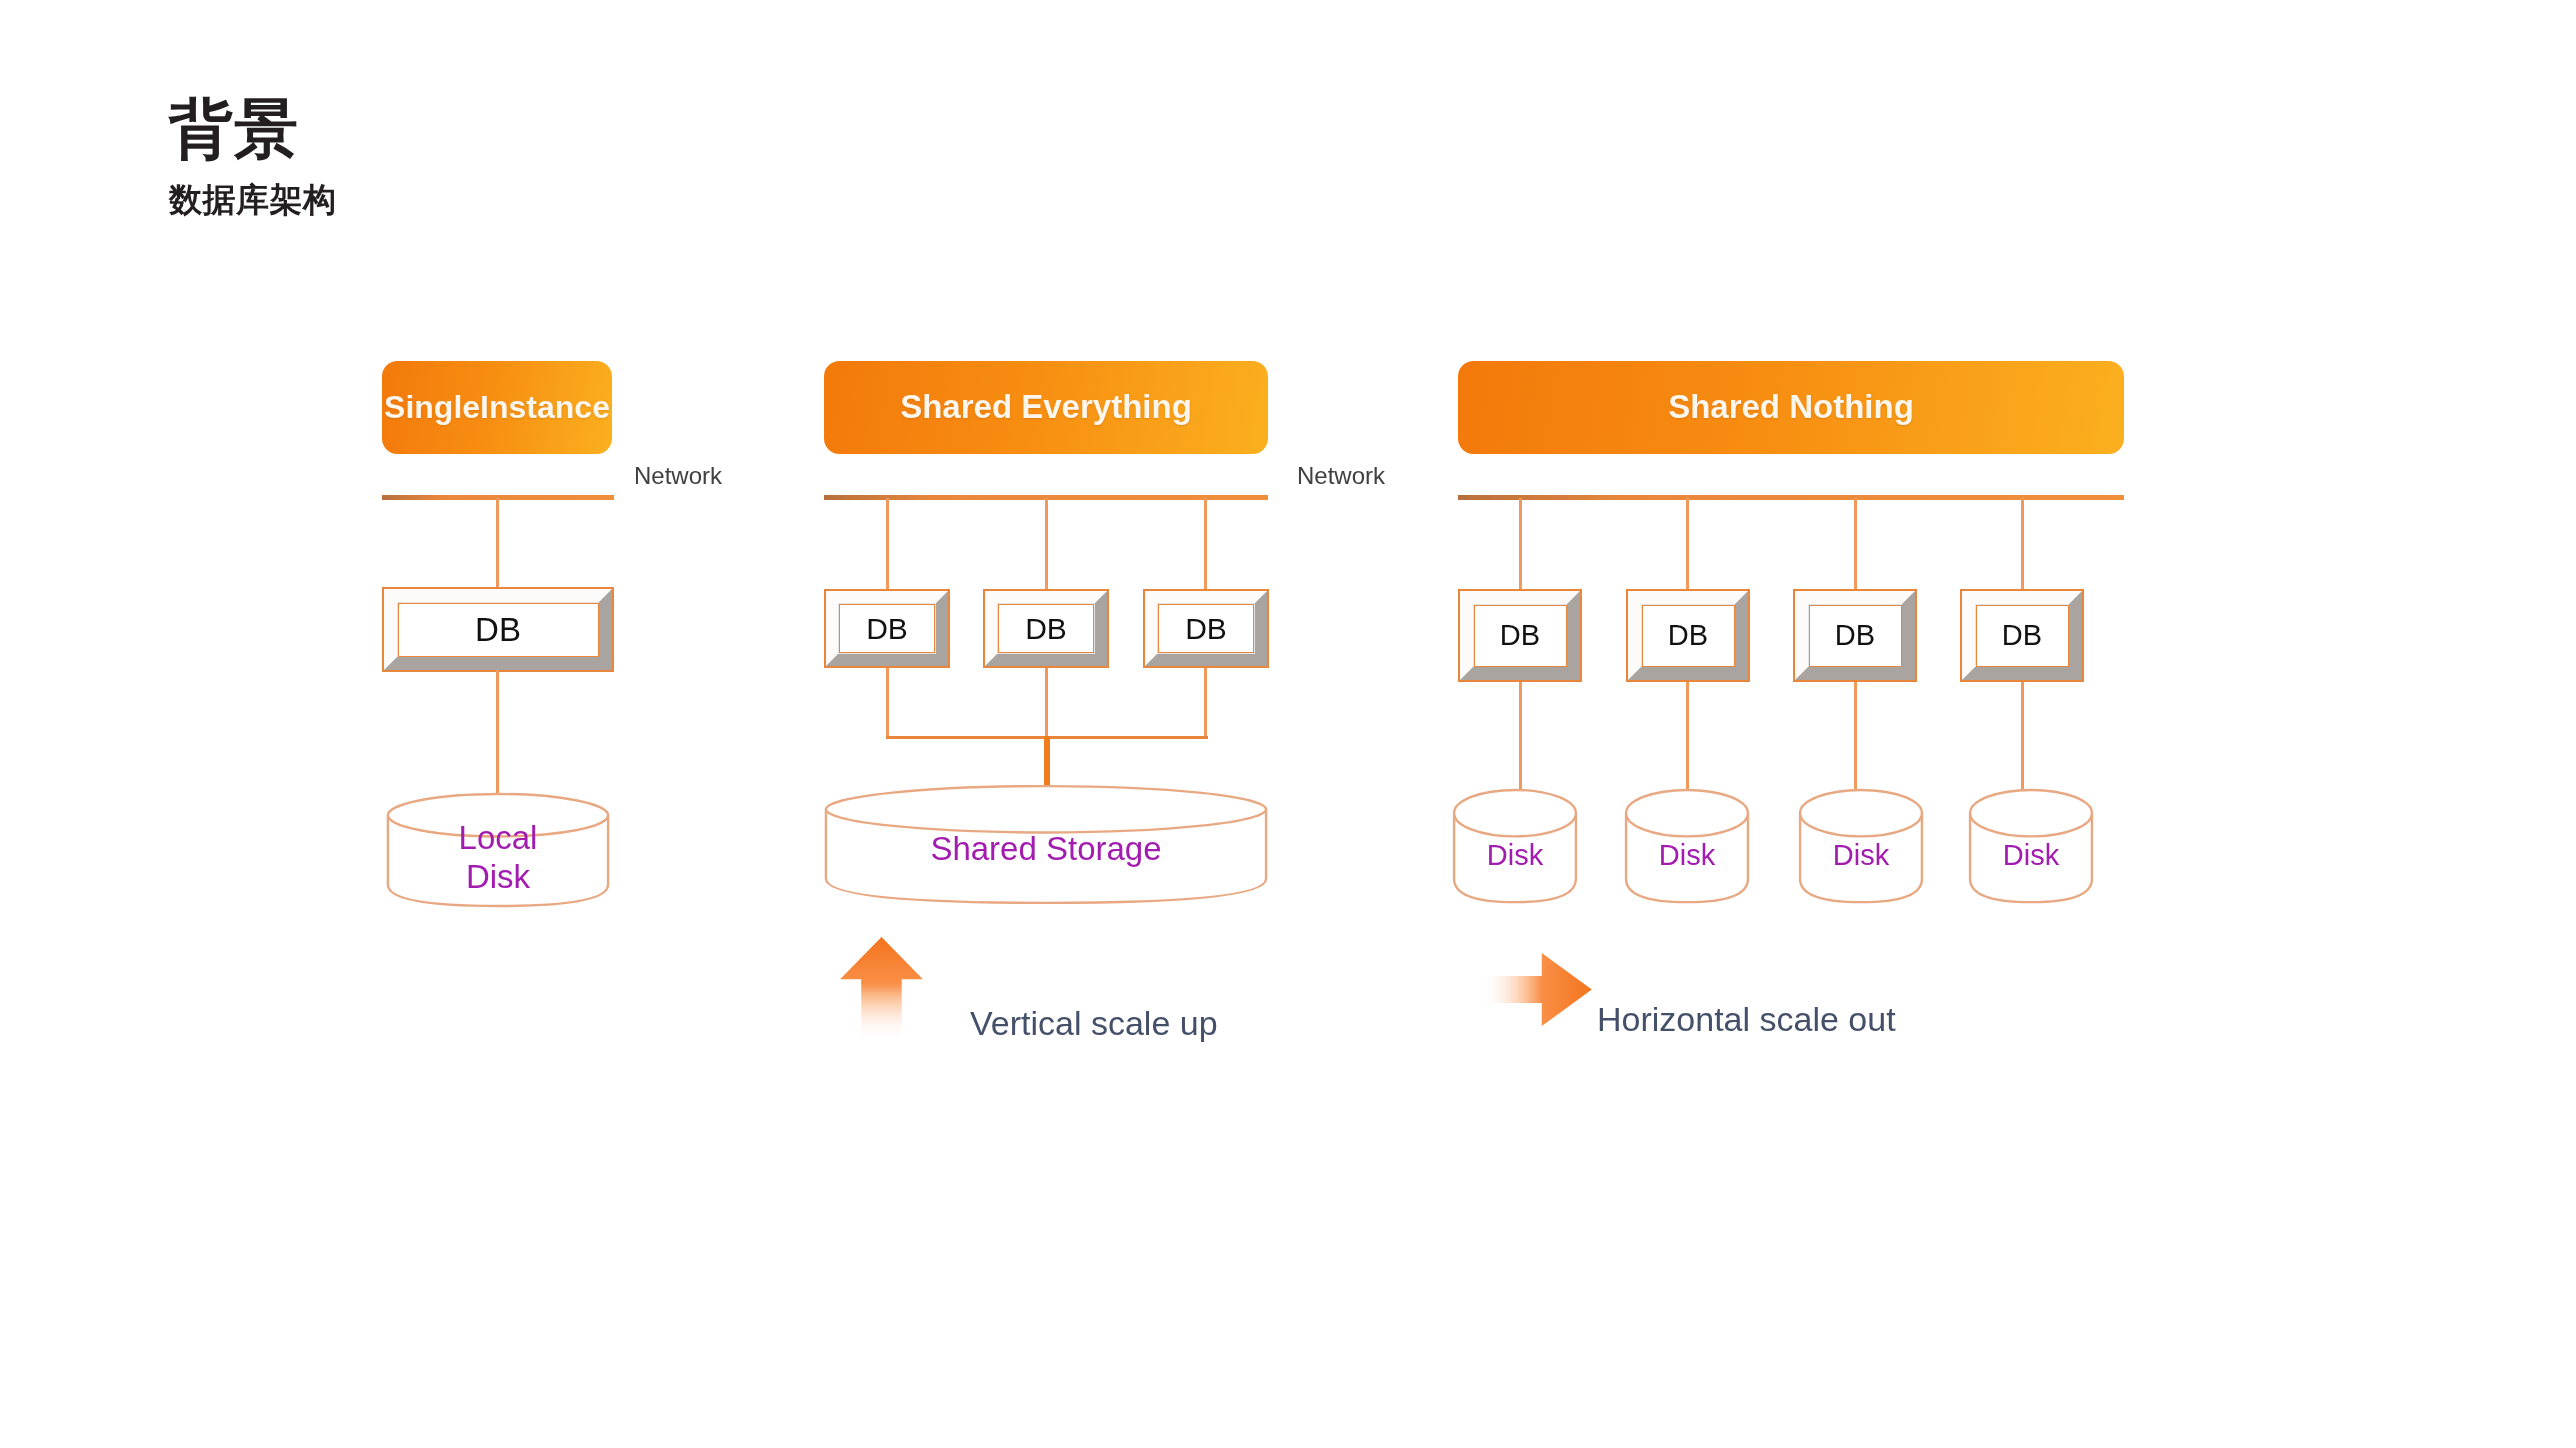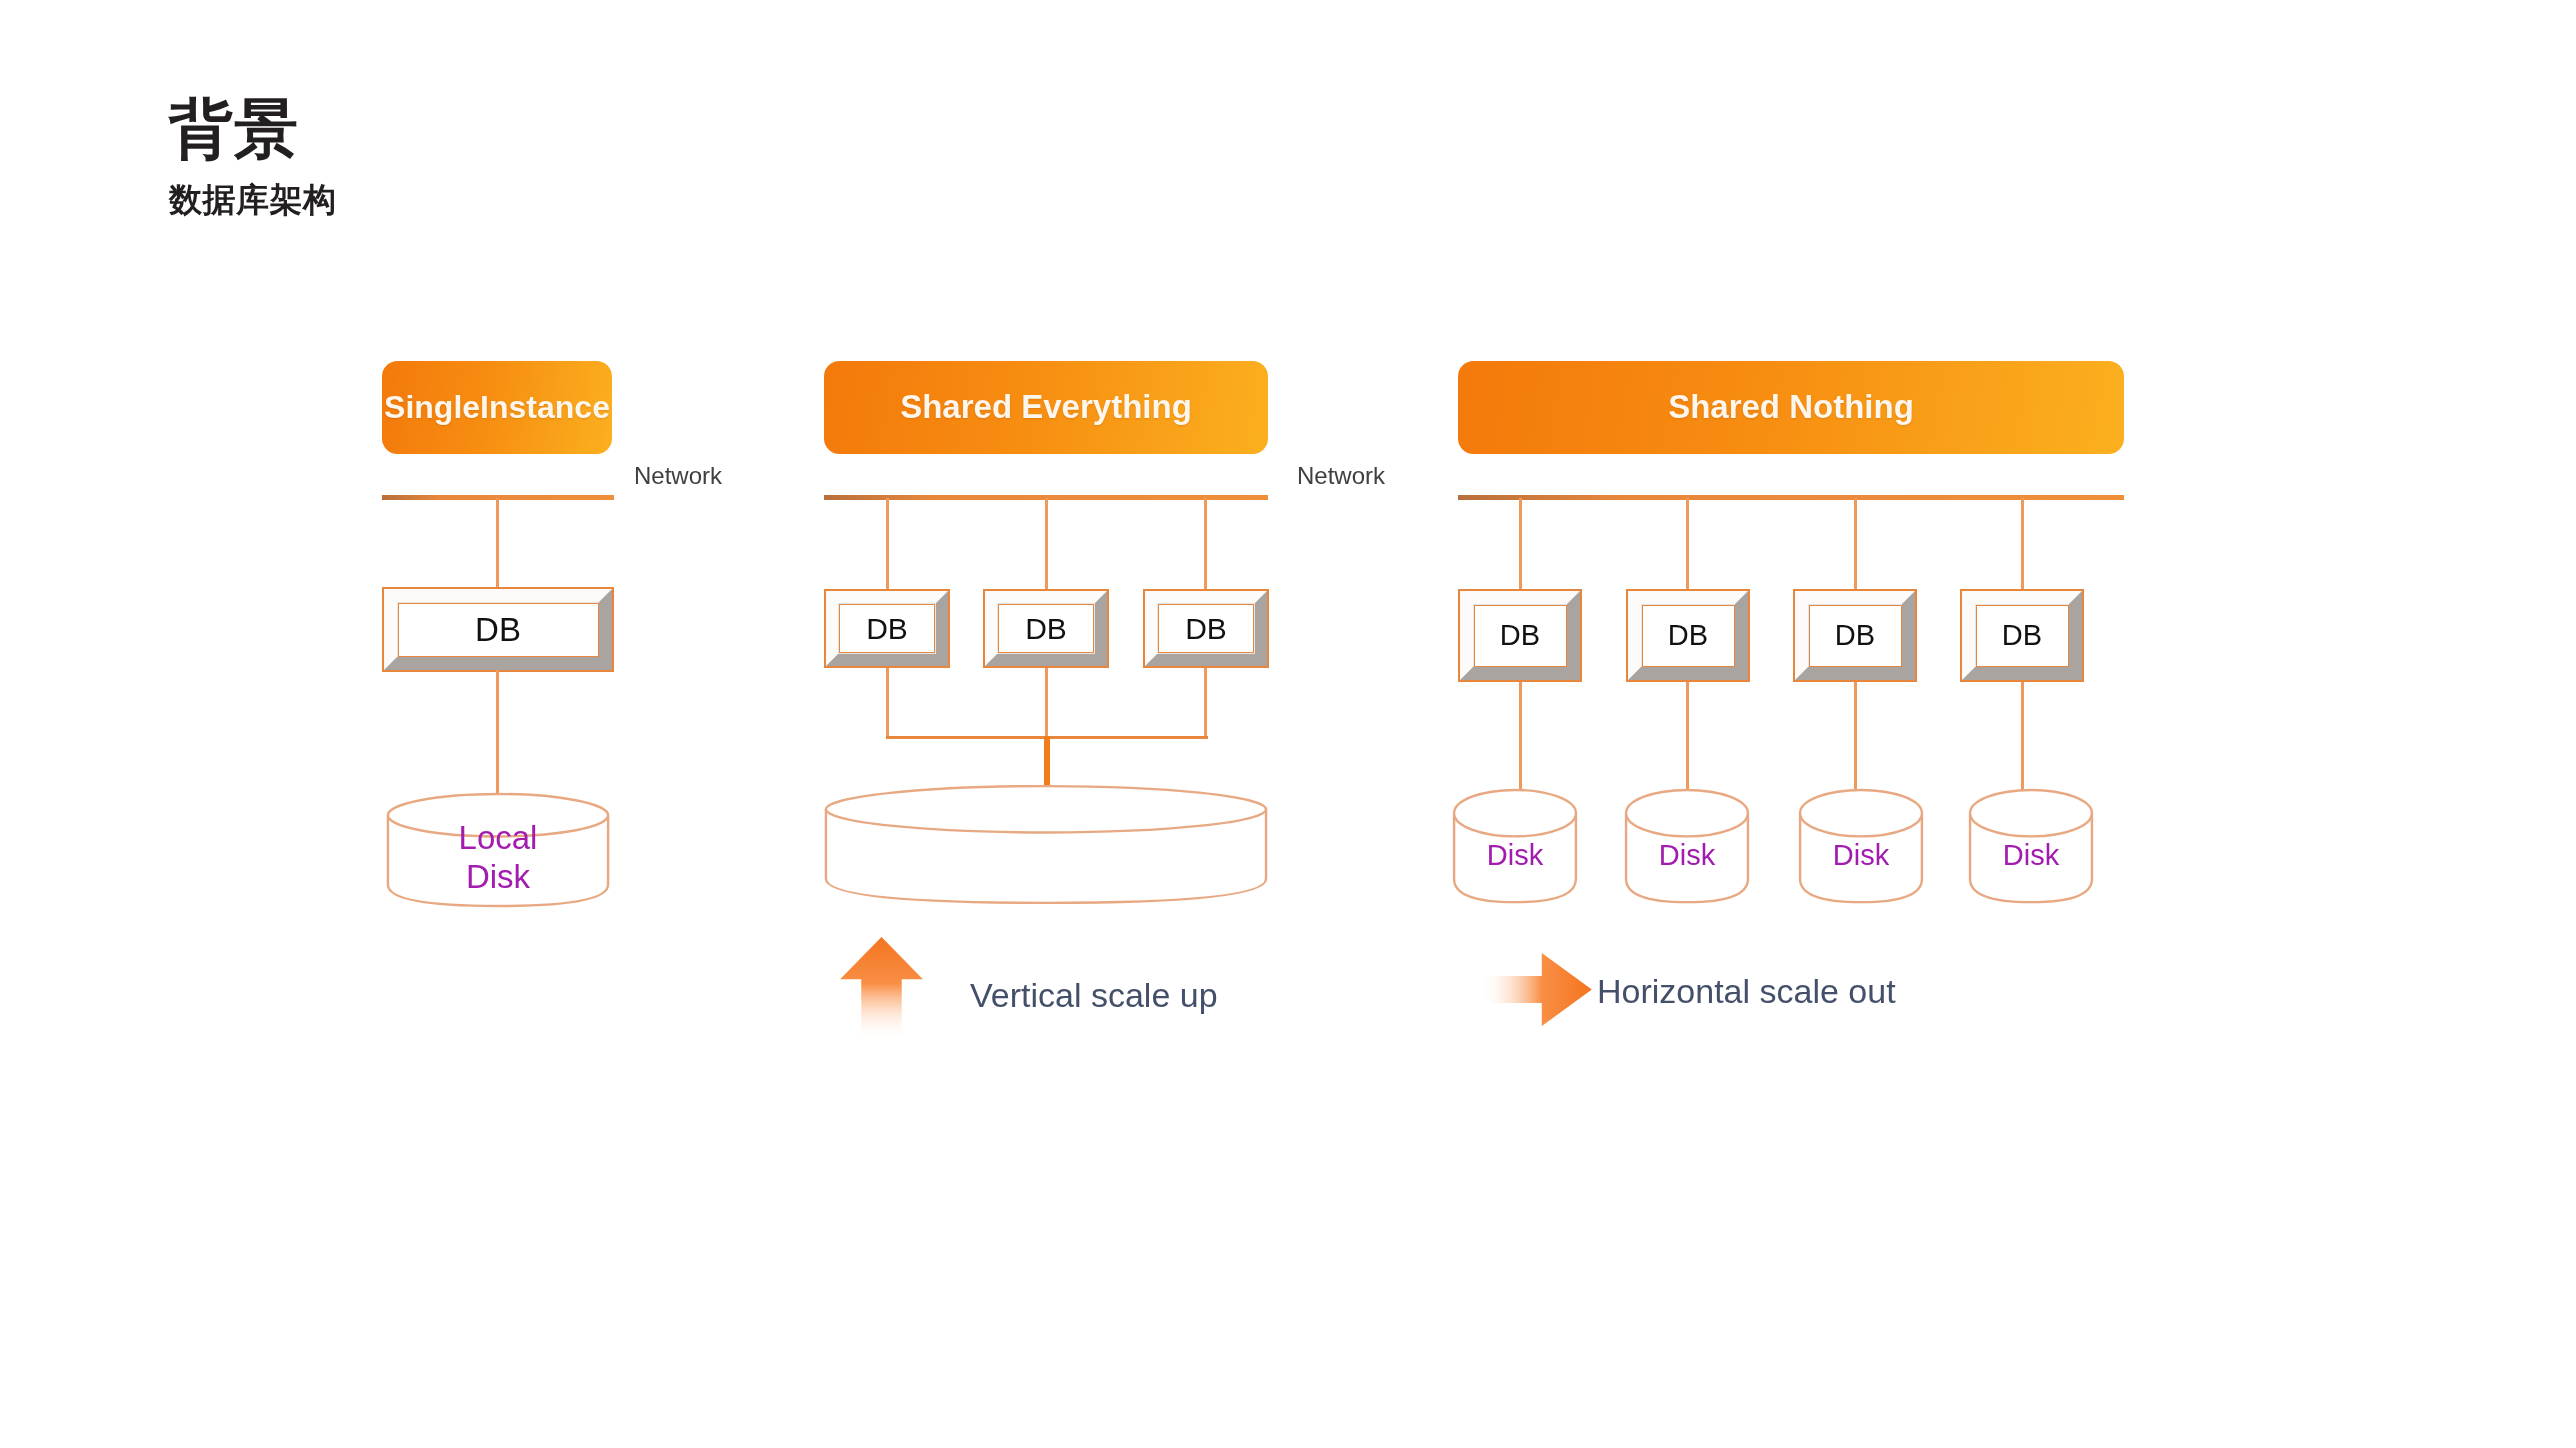--- a/index.html
+++ b/index.html
@@ -205,20 +205,21 @@
   .scale-arrow svg { display: block; }
   #arrow-vertical { left: 838px; top: 935px; width: 87px; height: 106px; }
   #arrow-horizontal { left: 1478px; top: 951px; width: 116px; height: 77px; }
 
   .scale-caption {
     position: absolute;
     font-family: "Liberation Sans", sans-serif;
     font-size: 34px;
     color: #445069;
     white-space: nowrap;
+    margin-top: 28px;
   }
   #caption-vertical { left: 970px; top: 976px; }
   #caption-horizontal { left: 1597px; top: 972px; }
 </style>
 </head>
 <body>
 
 <div id="title-block">
   <div id="page-title">背景</div>
   <div id="page-subtitle">数据库架构</div>
@@ -282,20 +283,21 @@
   <div class="vline thin" style="left:1045px; top:668px; height:70px;"></div>
   <div class="vline thin" style="left:1204px; top:668px; height:70px;"></div>
   <div class="hline" style="left:886px; top:736px; width:322px;"></div>
   <div class="vline thick" style="left:1044px; top:736px; height:62px;"></div>
 
   <div class="cylinder" id="cyl-shared">
     <svg width="444" height="121" viewBox="0 0 460 125">
       <path d="M2,26 L2,98 Q2,123 230,123 Q458,123 458,98 L458,26" fill="#ffffff" stroke="#e8a882" stroke-width="2.5"></path>
       <ellipse cx="230" cy="26" rx="228" ry="24" fill="#ffffff" stroke="#e8a882" stroke-width="2.5"></ellipse>
     </svg>
+    <div class="cyl-label">Shared Storage</div>
   </div>
 
   <div class="scale-arrow" id="arrow-vertical">
     <svg width="87" height="106" viewBox="0 0 90 110">
       <defs>
         <linearGradient id="gradUp" x1="0" y1="0" x2="0" y2="1">
           <stop offset="0%" stop-color="#f4741e" stop-opacity="1"></stop>
           <stop offset="45%" stop-color="#f98f46" stop-opacity="1"></stop>
           <stop offset="100%" stop-color="#ffffff" stop-opacity="0"></stop>
         </linearGradient>

